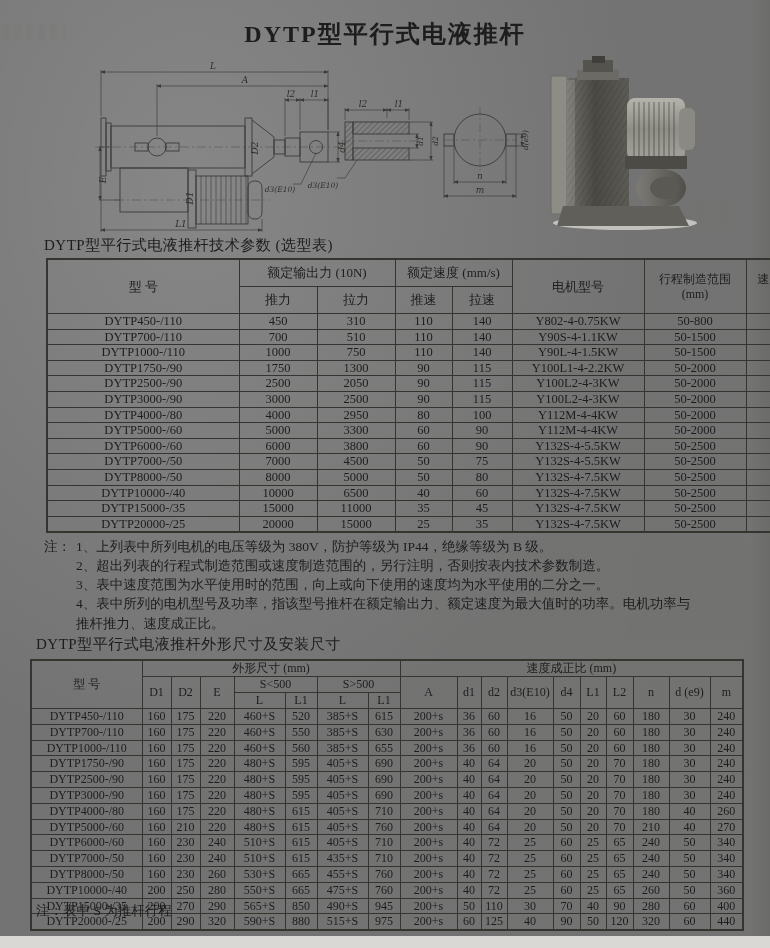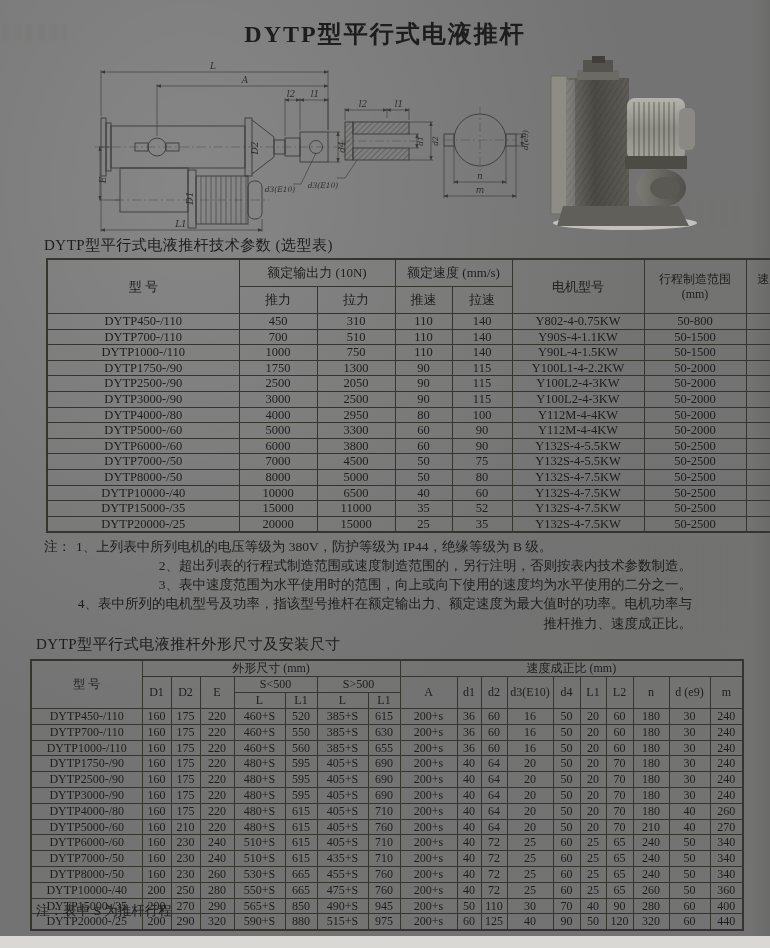--- a/index.html
+++ b/index.html
@@ -34,21 +34,21 @@
   .t1 th{font-size:13px;height:26px;}
   .t1 td{font-size:12.5px;height:14.5px;line-height:14.6px;}
   .two-line div{line-height:1.25;font-size:12px;}
   .t2{top:659px;left:30px;width:712px;border:2px solid #35342f;}
   .t2 th{font-size:12px;height:15px;line-height:15px;}
   .t2 td{font-size:12px;height:14.6px;line-height:14.8px;}
 
   .notes{position:absolute;top:537px;left:44px;width:648px;font-size:13.5px;line-height:1.42;}
   .notes .nrow{display:flex;}
   .notes .nlabel{flex:0 0 32px;}
-  .notes .nindent{padding-left:32px;text-align:right;}
+  .notes .nindent{padding-left:32px;}
   .footer-note{position:absolute;top:902px;left:36px;font-size:13.5px;}
 
   .dimtxt{font-family:"DejaVu Serif","Liberation Serif",serif;font-style:italic;
     font-size:9px;fill:#2e2d2a;}
   .dimtxt.small{font-size:7.5px;}
 </style>
 </head>
 <body>
 
 <div class="page">
@@ -357,21 +357,21 @@
           <td>60</td>
           <td>Y132S-4-7.5KW</td>
           <td>50-2500</td>
           <td>5-40</td>
         </tr>
         <tr>
           <td>DYTP15000-/35</td>
           <td>15000</td>
           <td>11000</td>
           <td>35</td>
-          <td>52</td>
+          <td>45</td>
           <td>Y132S-4-7.5KW</td>
           <td>50-2500</td>
           <td>5-35</td>
         </tr>
         <tr>
           <td>DYTP20000-/25</td>
           <td>20000</td>
           <td>15000</td>
           <td>25</td>
           <td>35</td>

